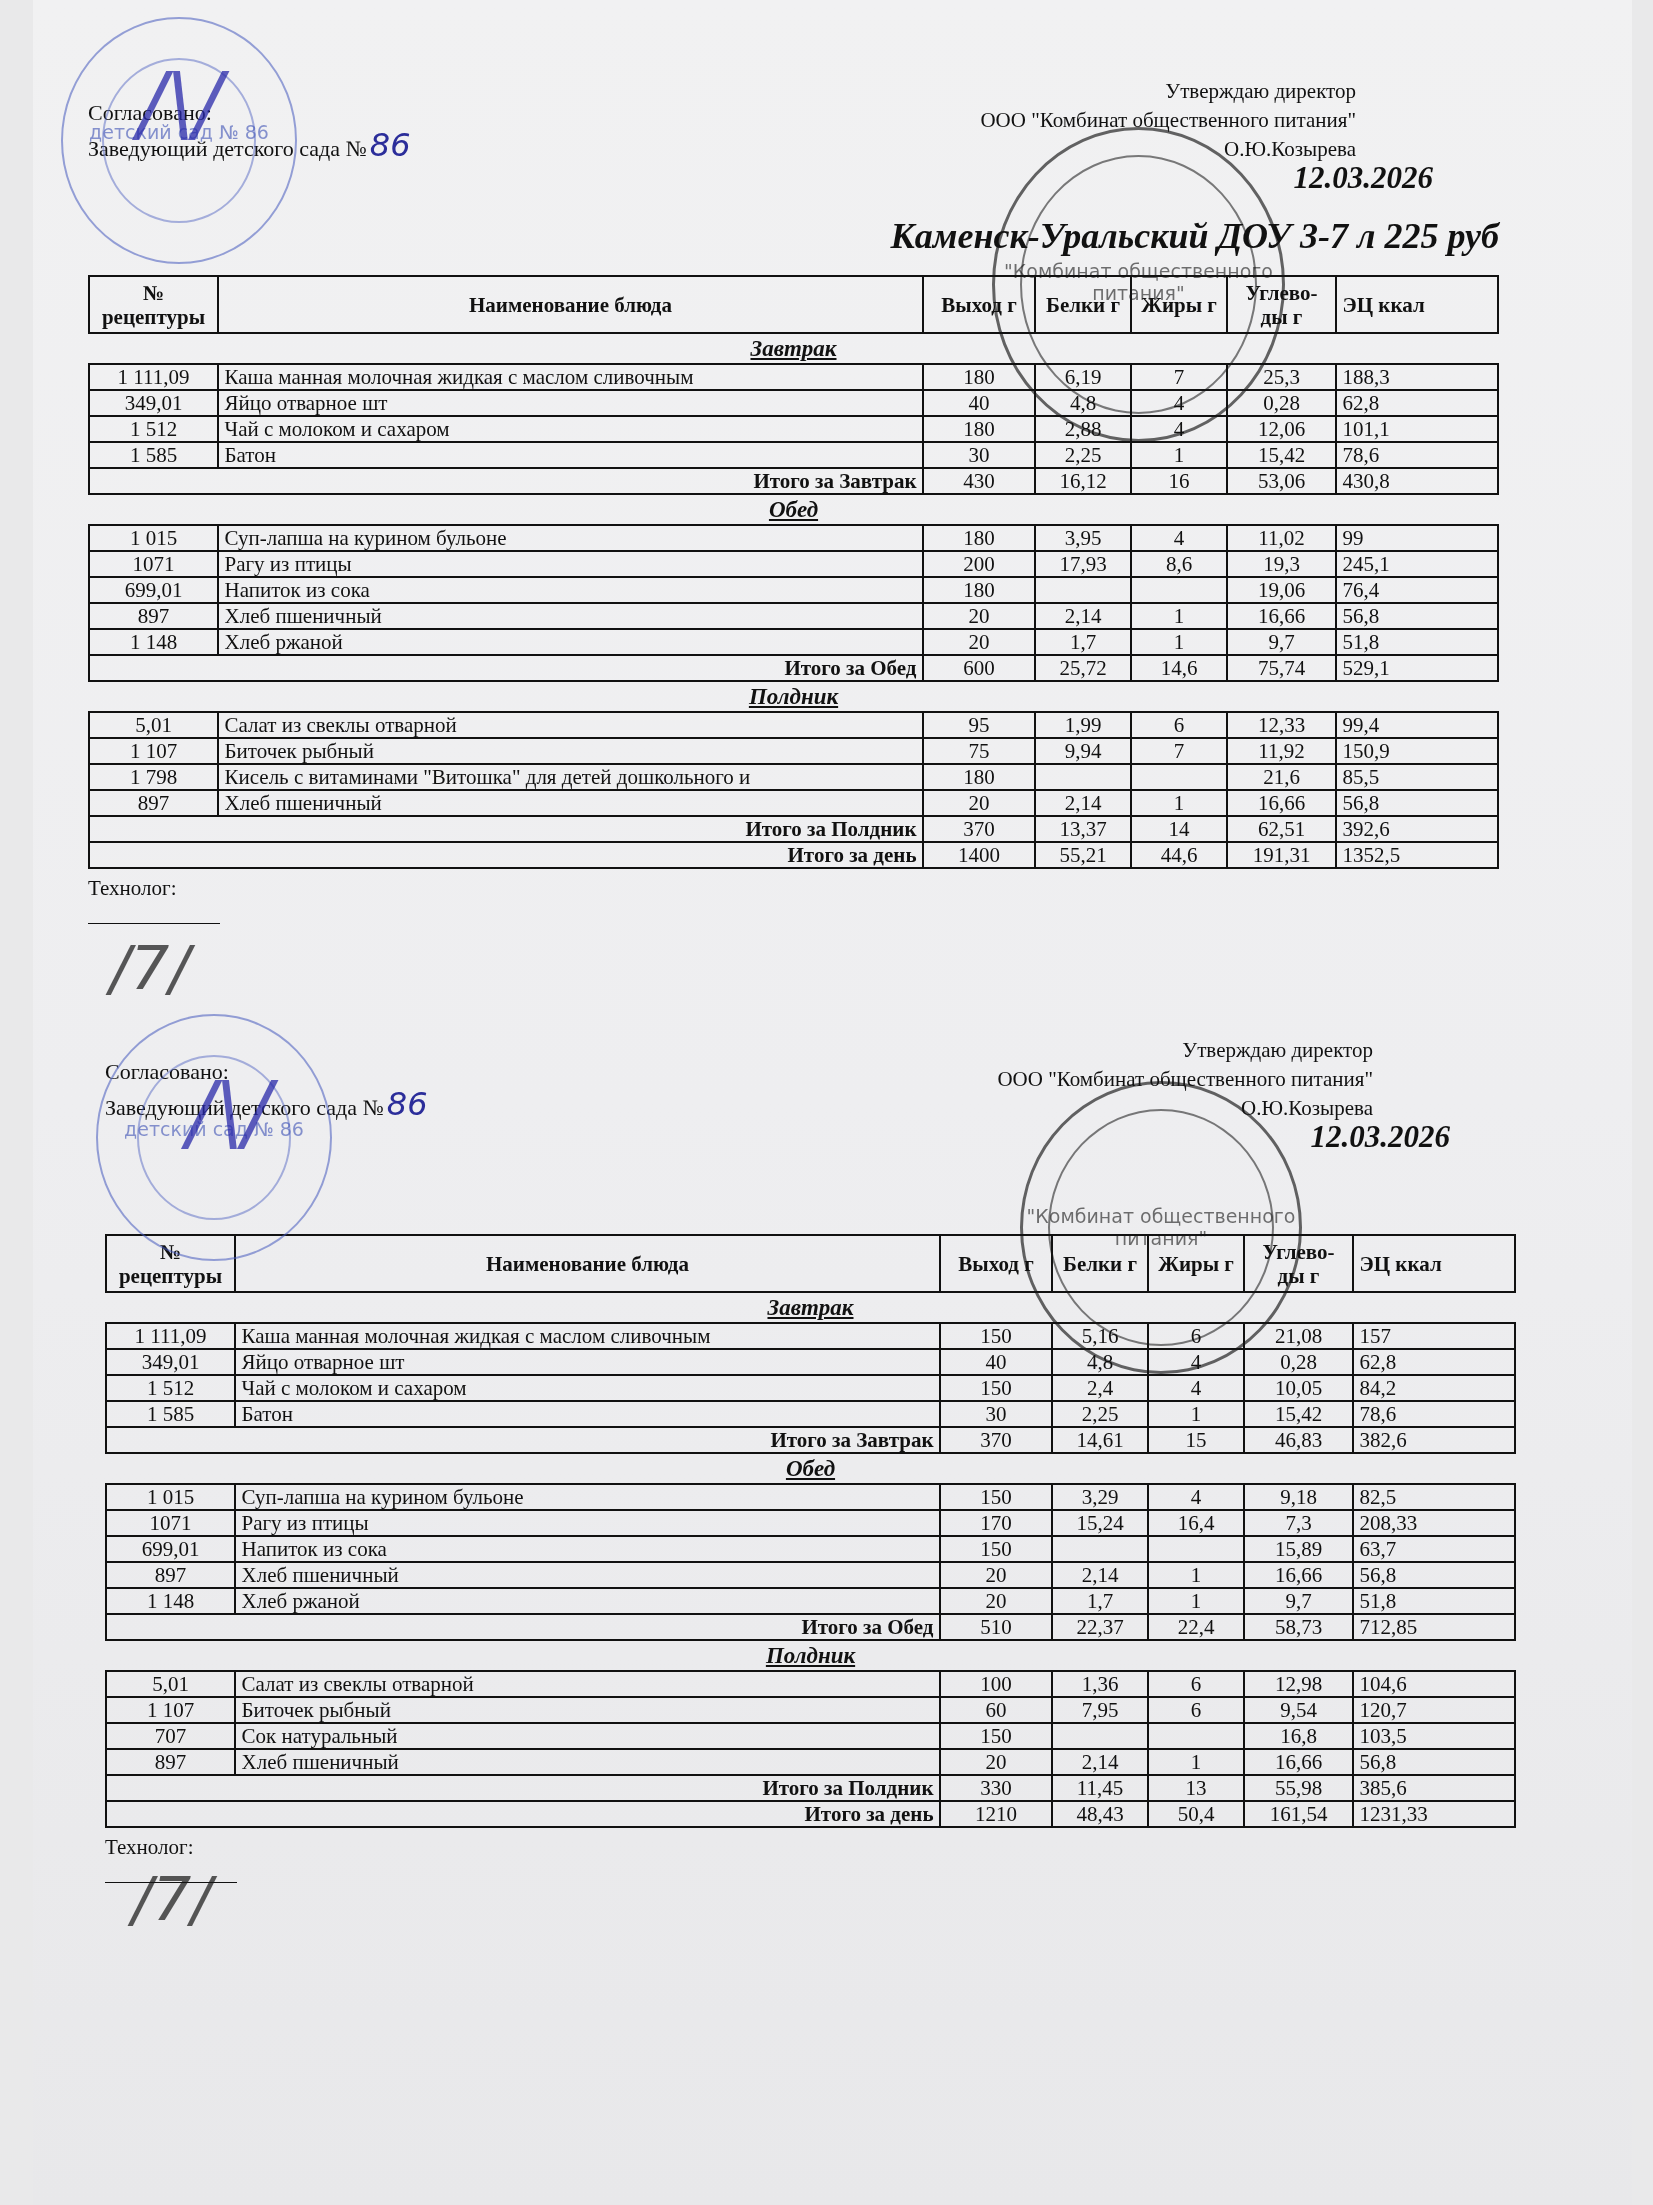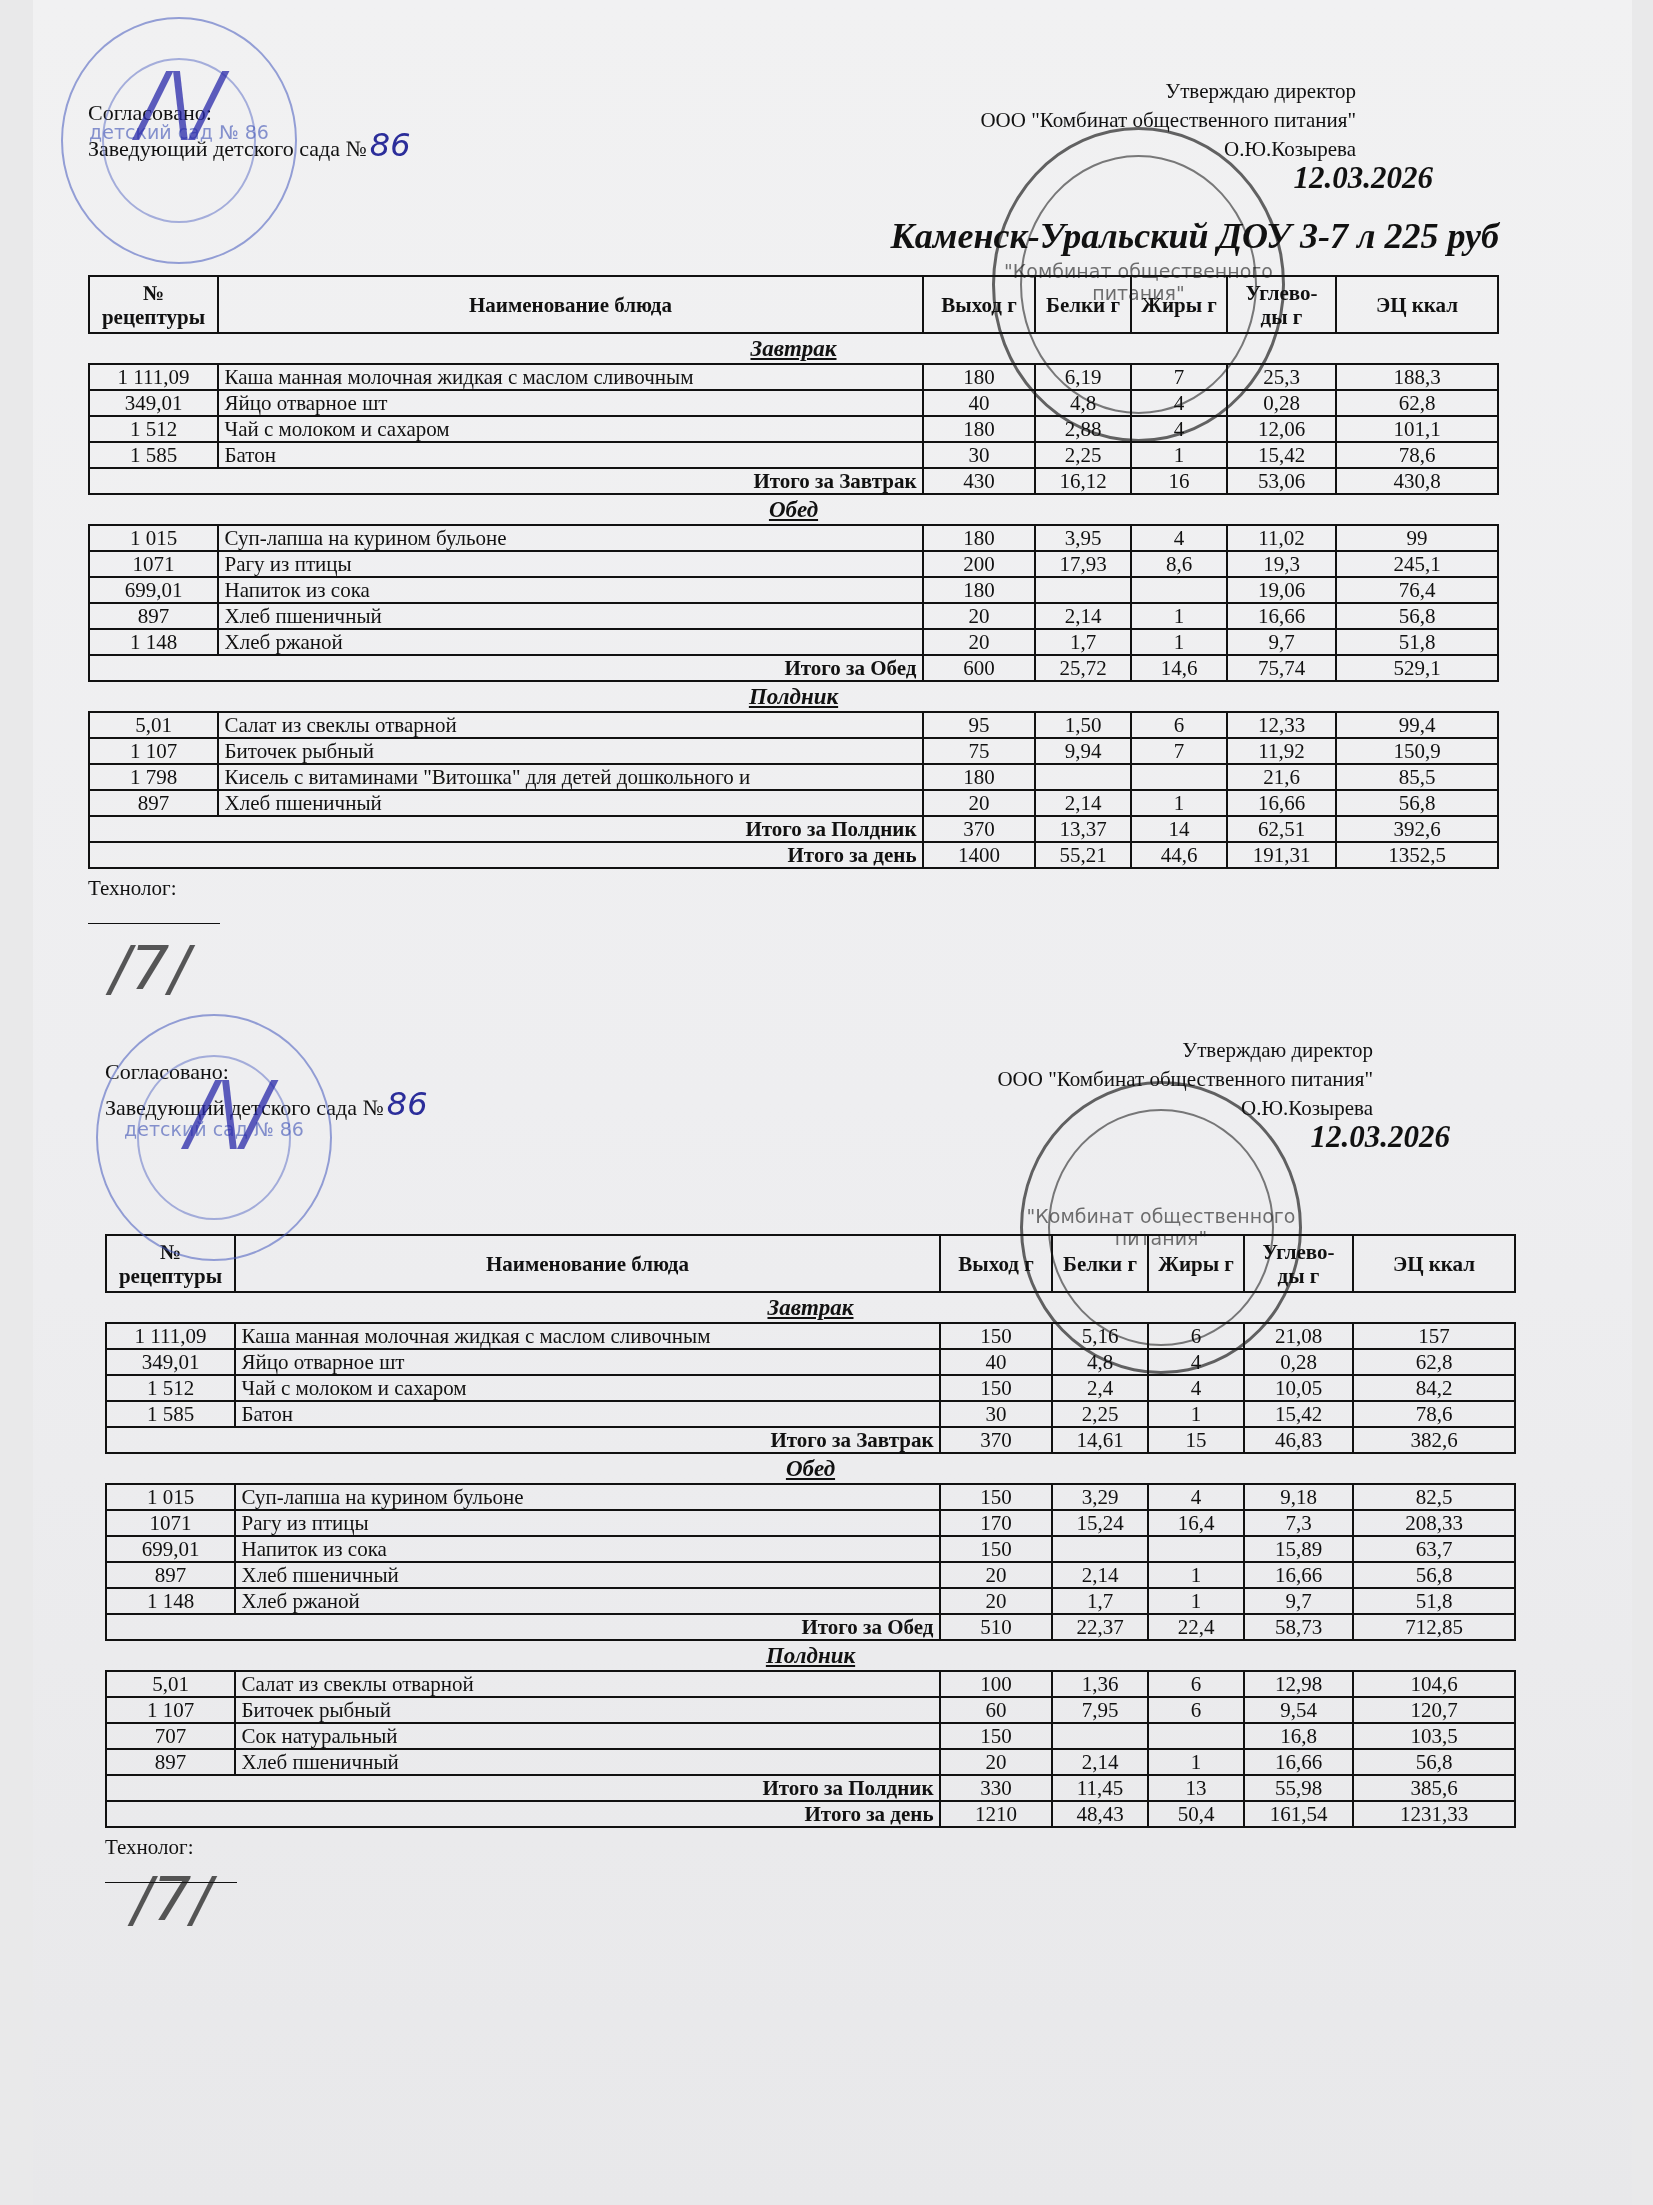--- a/index.html
+++ b/index.html
@@ -28,21 +28,21 @@
 
   table.menu { width: 1411px; border-collapse: collapse; font-size: 21px; }
   table.menu td, table.menu th { border: 2.2px solid #111; padding: 0 5.5px; height: 24px; line-height: 24px; }
   table.menu th { font-weight: bold; font-size: 21px; height: 55px; line-height: 24px; }
   .c-code { width: 116px; text-align: center; }
   .c-name { text-align: left; }
   .c-out { width: 99px; text-align: center; }
   .c-prot { width: 83px; text-align: center; }
   .c-fat { width: 83px; text-align: center; }
   .c-carb { width: 96px; text-align: center; }
-  .c-kcal { width: 149px; text-align: center; }
+  .c-kcal { width: 149px; text-align: left; }
   tr.section td { border: none; text-align: center; font-style: italic; font-weight: bold; font-size: 23px; height: 29px; }
   tr.section td span { text-decoration: underline; }
   tr.total td.lbl { text-align: right; font-weight: bold; padding-left: 42px; }
   .foot { font-size: 21px; margin-top: 7px; position: relative; font-family: Liberation Serif, serif; }
   .foot .line { width: 132px; border-bottom: 1.7px solid #111; height: 22px; }
 
   .stamp { position: absolute; border-radius: 50%; pointer-events: none; }
   .stamp.blue { border: 2.8px solid rgba(70,90,190,0.55); }
   .stamp.blue::after { content: ""; position: absolute; inset: 39px; border-radius: 50%; border: 2.2px solid rgba(70,90,190,0.45); }
   .stamp.black { border: 3.3px solid rgba(20,20,20,0.65); }
@@ -189,21 +189,21 @@
           <td class="c-carb">75,74</td>
           <td class="c-kcal">529,1</td>
         </tr>
         <tr class="section">
           <td colspan="7"><span>Полдник</span></td>
         </tr>
         <tr>
           <td class="c-code">5,01</td>
           <td class="c-name">Салат из свеклы отварной</td>
           <td class="c-out">95</td>
-          <td class="c-prot">1,50</td>
+          <td class="c-prot">1,99</td>
           <td class="c-fat">6</td>
           <td class="c-carb">12,33</td>
           <td class="c-kcal">99,4</td>
         </tr>
         <tr>
           <td class="c-code">1 107</td>
           <td class="c-name">Биточек рыбный</td>
           <td class="c-out">75</td>
           <td class="c-prot">9,94</td>
           <td class="c-fat">7</td>

